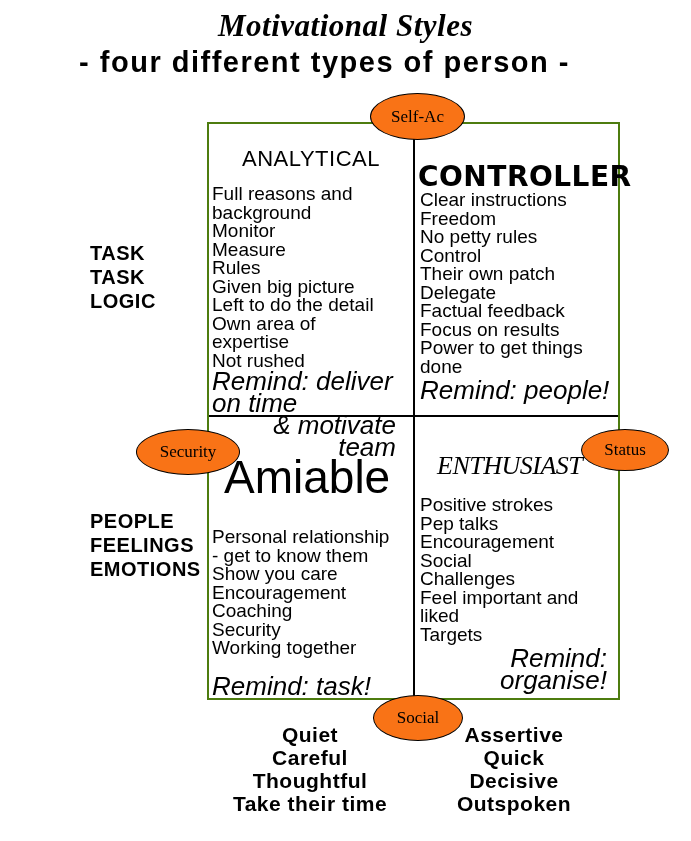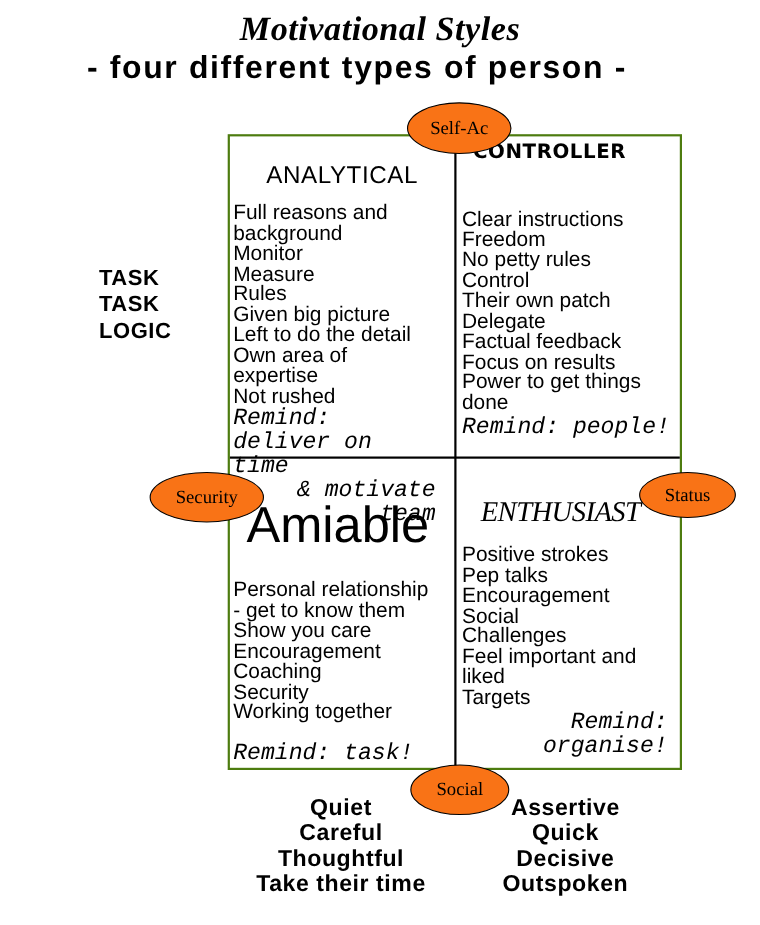--- a/index.html
+++ b/index.html
@@ -43,49 +43,48 @@
   .h-divider { position: absolute; top: 291px; left: 0; right: 0; height: 2px; background: #000; }
 
   .q-block { position: absolute; }
   .heading-analytical {
     left: 0; top: 22px; width: 204px;
     text-align: center;
     font-size: 22px;
     letter-spacing: 0.5px;
   }
   .heading-controller {
-    left: 209px; top: 4px;
+    left: 209px; top: 36px;
     font-family: "DejaVu Sans", sans-serif;
     font-weight: bold;
-    font-size: 18px;
-    letter-spacing: 0.5px;
-    margin-left: 12px;
+    font-size: 28px;
+    letter-spacing: 0.5px;
   }
   .heading-amiable {
     left: 15px; top: 330px;
     font-size: 46px;
     line-height: 1;
   }
   .heading-enthusiast {
     left: 228px; top: 327px;
     font-family: "Liberation Serif", serif;
     font-style: italic;
     font-size: 26px;
     letter-spacing: -0.5px;
   }
   .q-list { font-size: 19px; line-height: 18.5px; }
   .list-analytical { left: 3px;  top: 61px;  width: 182px; }
   .list-controller { left: 211px; top: 67px; width: 198px; }
   .list-amiable    { left: 3px;  top: 404px; width: 180px; }
   .list-enthusiast { left: 211px; top: 372px; width: 198px; }
 
   .remind {
-    font-family: Liberation Mono, monospace;
+    font-family: Liberation Sans, sans-serif;
     font-style: italic;
-    font-size: 21px;
+    font-size: 26px;
     line-height: 22px;
   }
   .remind-analytical { left: 3px; top: 246px; width: 186px; }
   .remind-analytical .line2 { text-align: right; padding-right: 2px; }
   .remind-controller { left: 211px; top: 255px; }
   .remind-amiable    { left: 3px;  top: 551px; }
   .remind-enthusiast { left: 211px; top: 523px; width: 198px; text-align: right; padding-right: 11px; }
 
   
   .ellipse {
@@ -208,20 +207,25 @@
   </div>
   <div class="ellipse ellipse-social">
     <span>Social</span>
   </div>
 
   <div class="side-label side-label-task">
       <div>TASK</div>
       <div>TASK</div>
       <div>LOGIC</div>
     </div>
+  <div class="side-label side-label-people">
+      <div>PEOPLE</div>
+      <div>FEELINGS</div>
+      <div>EMOTIONS</div>
+    </div>
 
   <div class="trait-col trait-col-left">
       <div>Quiet</div>
       <div>Careful</div>
       <div>Thoughtful</div>
       <div>Take their time</div>
     </div>
   <div class="trait-col trait-col-right">
       <div>Assertive</div>
       <div>Quick</div>

